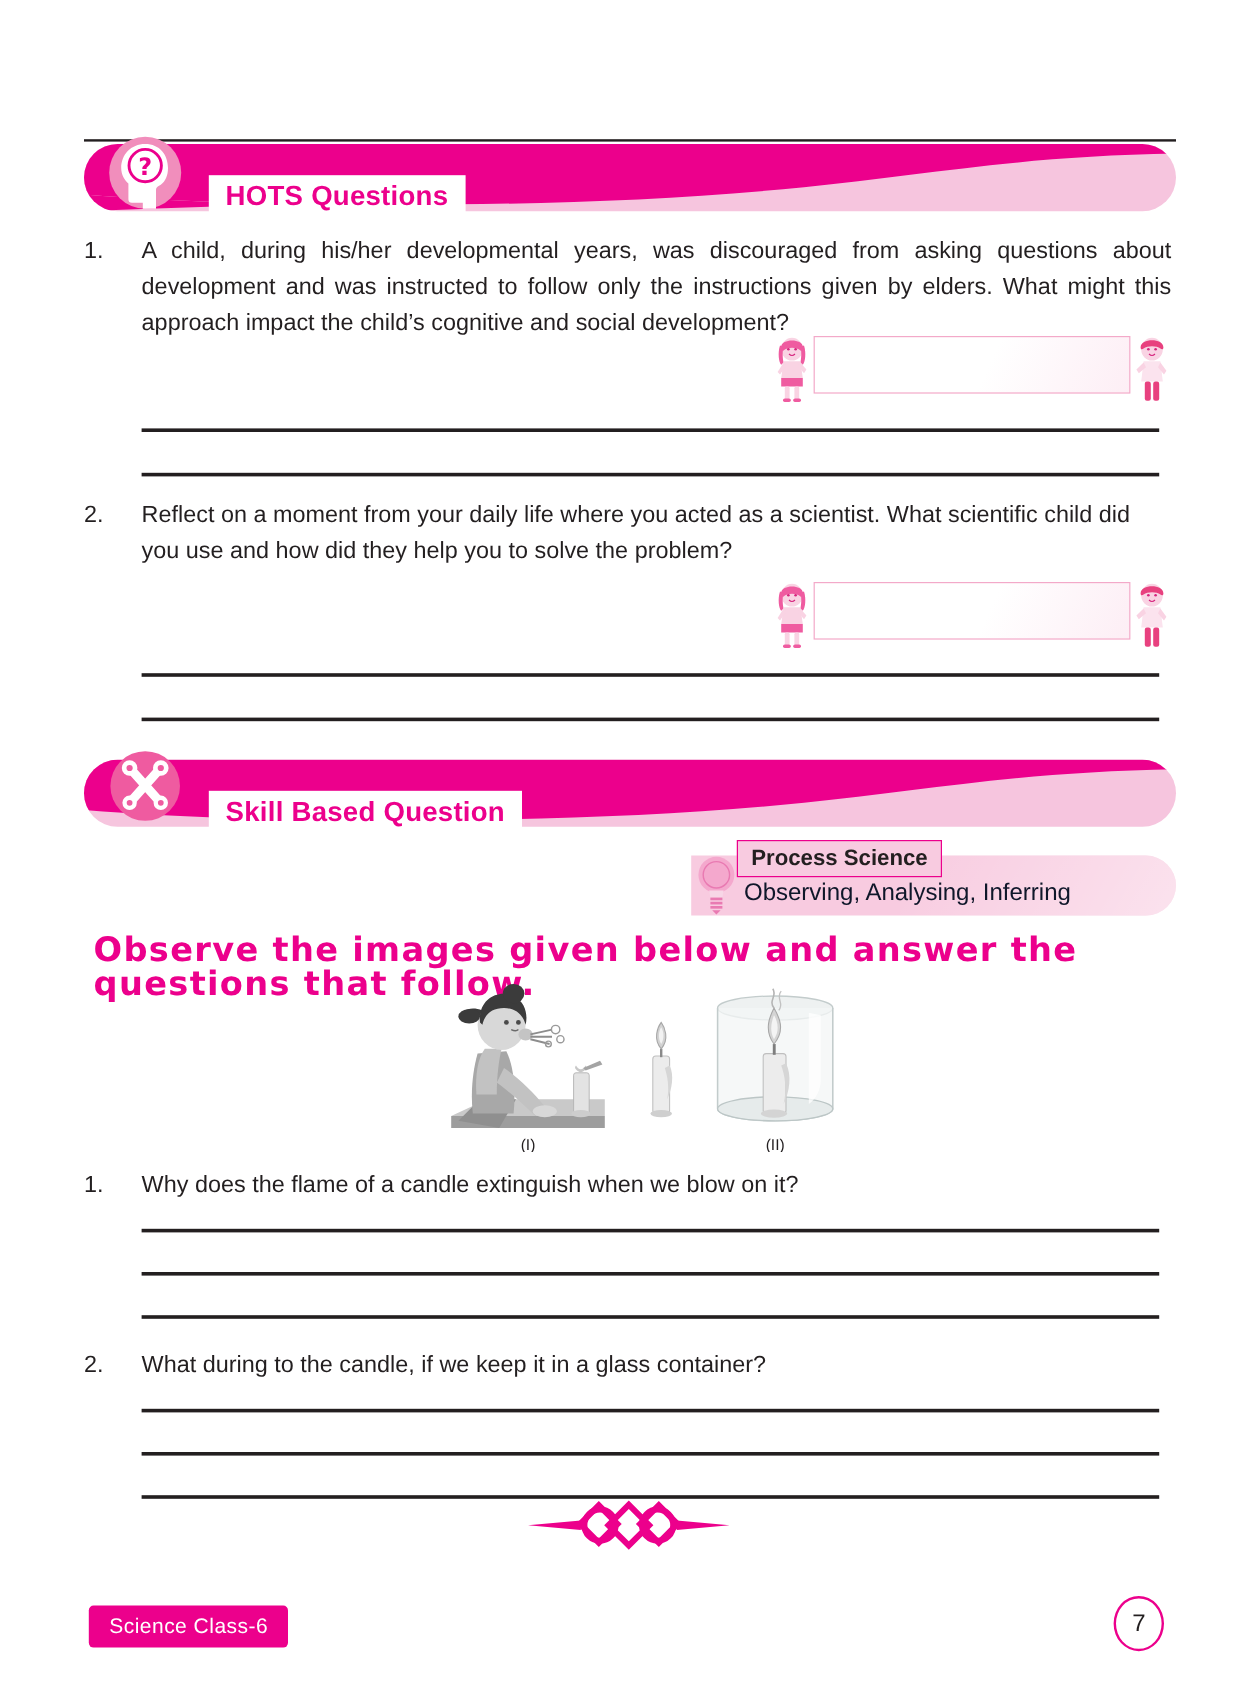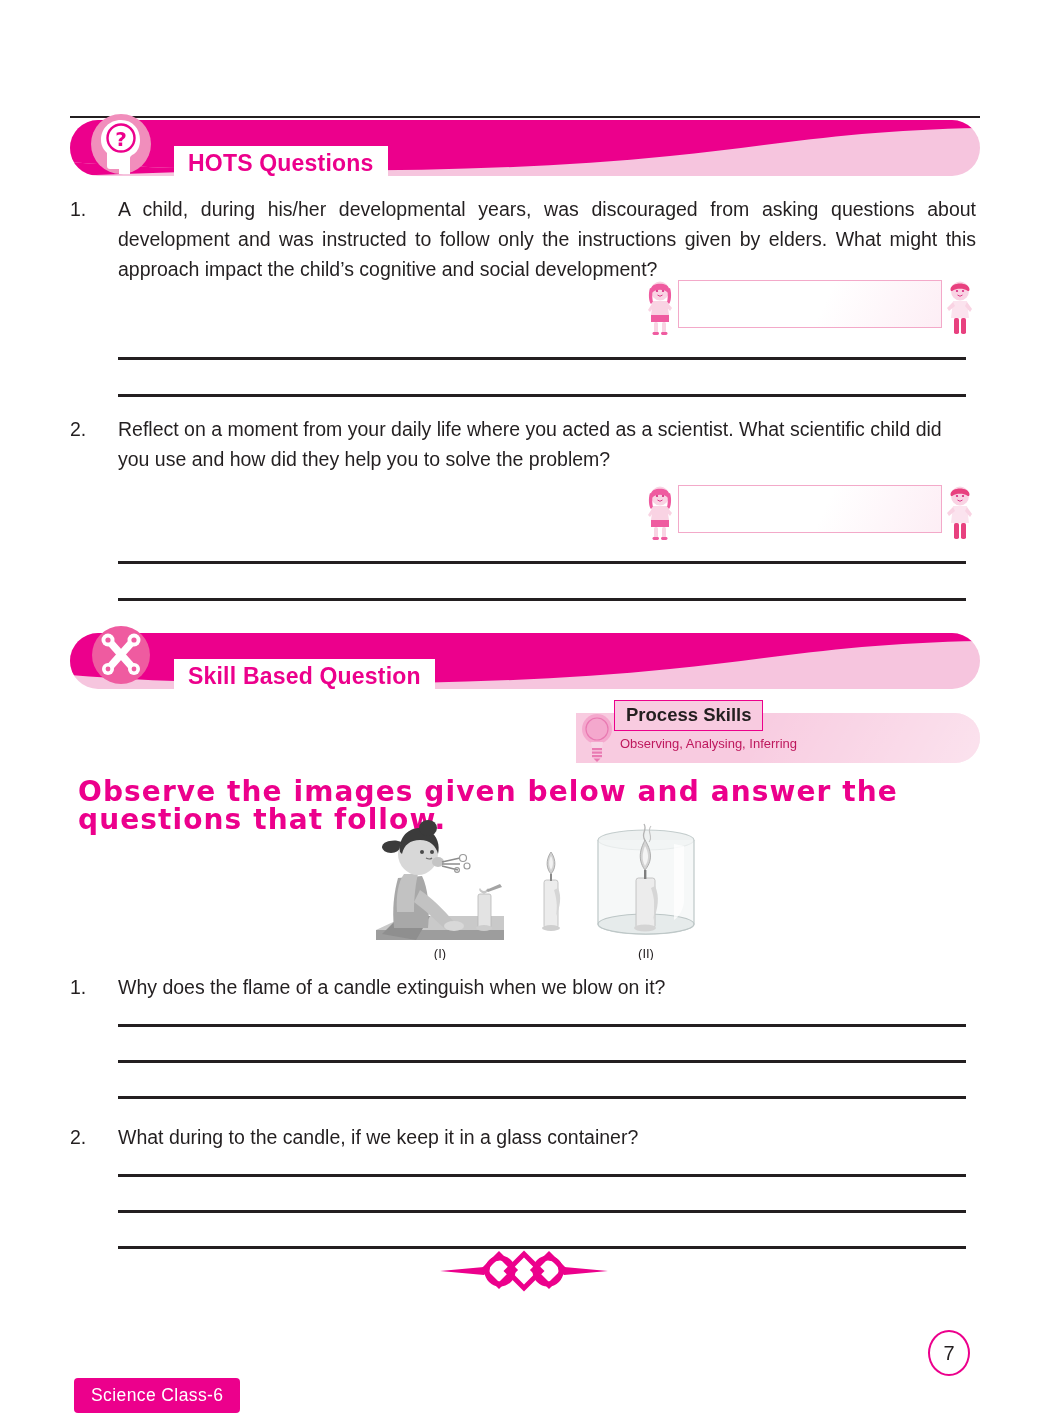--- a/index.html
+++ b/index.html
@@ -160,22 +160,22 @@
     font-size: 18.5px;
     font-weight: bold;
     color: #231f20;
     z-index: 4;
     line-height: 24px;
   }
   .process-sub {
     position: absolute;
     left: 620px;
     top: 731px;
-    font-size: 13px;
-    color: #be185d;
+    font-size: 20px;
+    color: #0f172a;
     z-index: 4;
     line-height: 26px;
   }
 
   
   .instruction {
     position: absolute;
     left: 78px;
     top: 778px;
     font-size: 28px;
@@ -209,21 +209,20 @@
     position: absolute;
     left: 74px;
     top: 1338px;
     background: #ec008c;
     color: #ffffff;
     font-size: 17.5px;
     padding: 6px 17px 7px 17px;
     border-radius: 4px;
     letter-spacing: 0.4px;
     line-height: 22px;
-    margin-top: 40px;
   }
   .page-circle {
     position: absolute;
     left: 928px;
     top: 1330px;
     width: 42px;
     height: 46px;
     border: 2.6px solid #ec008c;
     border-radius: 50%;
     display: flex;
@@ -367,21 +366,21 @@
   </div>
   <svg class="bulb-icon" viewBox="0 0 42 58">
     <circle cx="21" cy="23" r="15" fill="#f4a8cd"></circle>
     <circle cx="21" cy="23" r="11" fill="none" stroke="#e97ab2" stroke-width="1.2"></circle>
     <path d="M15 36 L27 36 L26 42 L16 42 Z" fill="#f7d6e6"></path>
     <rect x="16" y="42" width="10" height="2.2" fill="#e97ab2"></rect>
     <rect x="16" y="45.5" width="10" height="2.2" fill="#e97ab2"></rect>
     <rect x="16" y="49" width="10" height="2.2" fill="#e97ab2"></rect>
     <path d="M17.5 52.5 L24.5 52.5 L21 56 Z" fill="#e97ab2"></path>
   </svg>
-  <div class="process-title">Process Skills</div>
+  <div class="process-title">Process Science</div>
   <div class="process-sub">Observing, Analysing, Inferring</div>
 
   <div class="instruction">Observe the images given below and answer the questions that follow.</div>
 
   <svg class="figures" viewBox="0 0 340 148">
 
     <g>
       <rect x="8" y="118" width="128" height="10" fill="#9d9d9d"></rect>
       <path d="M8 118 L38 104 L136 104 L136 118 Z" fill="#c9c9c9"></path>
       <path d="M14 122 L32 104 L62 104 L48 128 Z" fill="#8f8f8f"></path>

